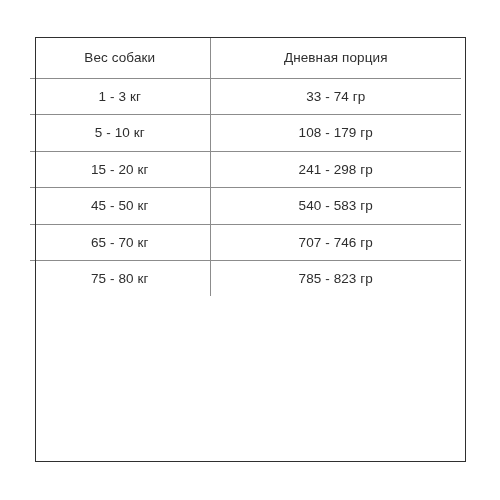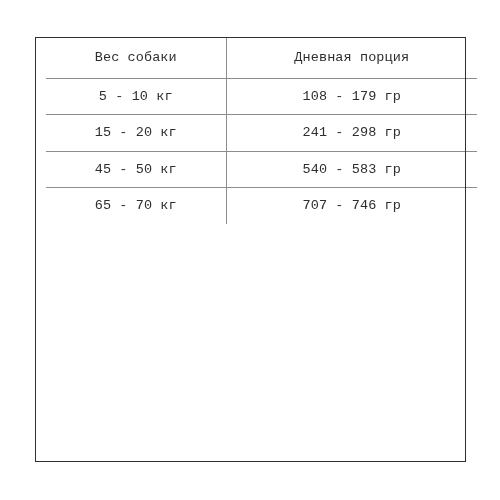--- a/index.html
+++ b/index.html
@@ -15,27 +15,26 @@
   }
   .page {
     position: relative;
     width: 500px;
     height: 500px;
     background: #ffffff;
     overflow: hidden;
   }
   .feeding-table {
     position: absolute;
-    left: 46px;
+    left: 30px;
     top: 37px;
     width: 431px;
     border-collapse: collapse;
     table-layout: fixed;
     background: #ffffff;
-    font-family: Liberation Mono, monospace;
   }
   .feeding-table col.col-weight { width: 180px; }
   .feeding-table col.col-portion { width: 251px; }
 
   .feeding-table th,
   .feeding-table td {
     text-align: center;
     vertical-align: middle;
     color: #2e2e2e;
     font-size: 13.5px;
@@ -83,33 +82,41 @@
       <col class="col-portion">
     </colgroup>
     <thead>
       <tr>
         <th class="col-1">Вес собаки</th>
         <th class="col-2">Дневная порция</th>
       </tr>
     </thead>
     <tbody>
       <tr>
+        <td class="col-1">1 - 3 кг</td>
+        <td class="col-2">33 - 74 гр</td>
+      </tr>
+      <tr>
         <td class="col-1">5 - 10 кг</td>
         <td class="col-2">108 - 179 гр</td>
       </tr>
       <tr>
         <td class="col-1">15 - 20 кг</td>
         <td class="col-2">241 - 298 гр</td>
       </tr>
       <tr>
         <td class="col-1">45 - 50 кг</td>
         <td class="col-2">540 - 583 гр</td>
       </tr>
       <tr>
         <td class="col-1">65 - 70 кг</td>
         <td class="col-2">707 - 746 гр</td>
       </tr>
+      <tr>
+        <td class="col-1">75 - 80 кг</td>
+        <td class="col-2">785 - 823 гр</td>
+      </tr>
     </tbody>
   </table>
 
   <div class="table-frame"></div>
 
 </div>
 
 </body></html>

